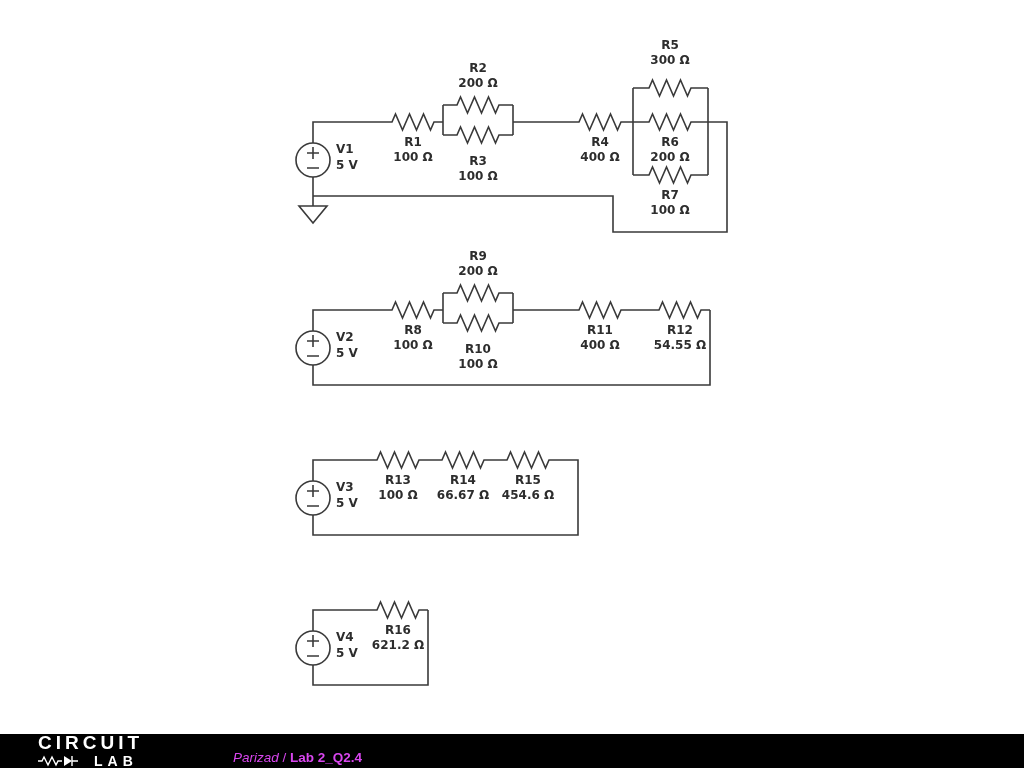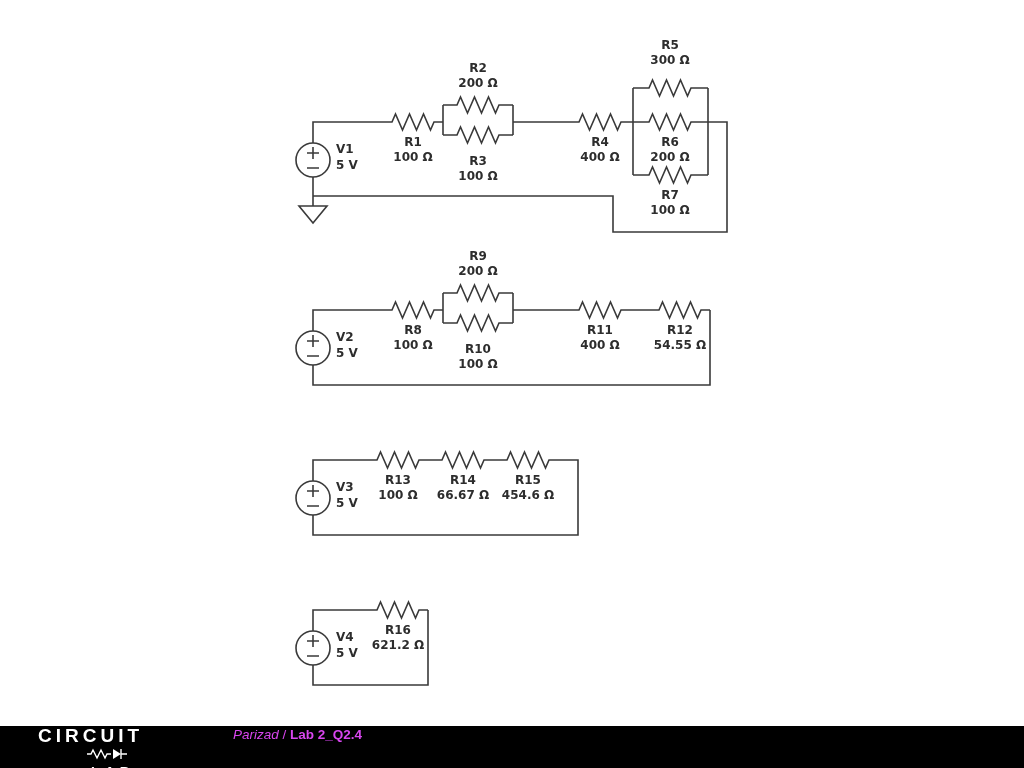--- a/index.html
+++ b/index.html
@@ -8,26 +8,26 @@
     background:#ffffff;font-family:"Liberation Sans",sans-serif;
   }
   .schematic{position:absolute;top:0;left:0;width:1024px;height:728px;}
   .wire,.sym{stroke:#3a3a3a;stroke-width:1.6;fill:none;}
   .lbl{
     font-family:"DejaVu Sans",sans-serif;font-size:12px;font-weight:bold;
     fill:#2d2d2d;text-anchor:middle;
   }
   .ts{text-anchor:start;}
   .footer{
-    position:absolute;left:0;bottom:0;width:1024px;height:42px;background:#000000;
-    display:flex;align-items:flex-start;
+    position:absolute;left:0;bottom:0;width:1024px;height:34px;background:#000000;
+    display:flex;align-items:flex-end;
   }
   .logo{margin-left:38px;width:150px;flex:0 0 auto;}
   .logo-top{color:#ffffff;font-weight:bold;font-size:19px;letter-spacing:4px;line-height:1;}
-  .logo-bottom{display:flex;align-items:center;gap:4px;margin-top:2px;flex-direction:column;}
+  .logo-bottom{display:flex;align-items:center;gap:4px;margin-top:2px;}
   .logo-lab{color:#ffffff;font-weight:bold;font-size:14px;letter-spacing:5px;line-height:1;}
   .glyph{stroke:#ffffff;stroke-width:1.4;fill:none;}
   .glyph-fill{fill:#ffffff;stroke:none;}
   .meta{margin-left:45px;color:#d946ef;font-size:13.5px;line-height:1.4;}
   .meta-line1 .author{font-style:italic;}
   .meta-line1 .title{font-weight:bold;}
   .meta-line2{font-weight:bold;}
 </style>
 </head>
 <body>

